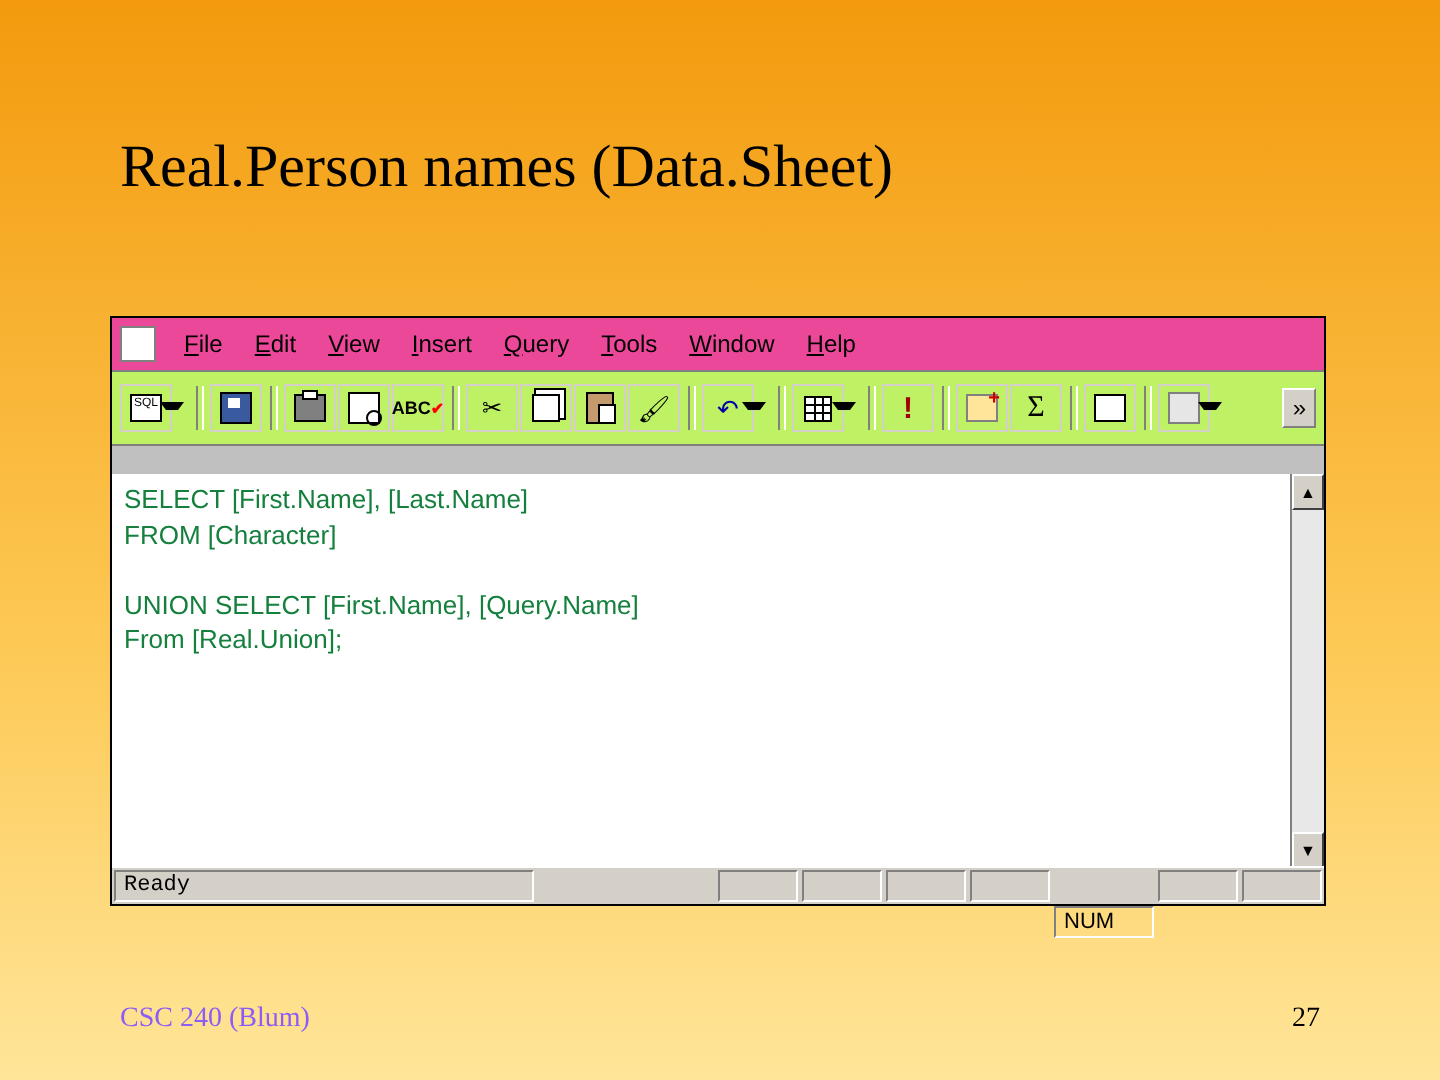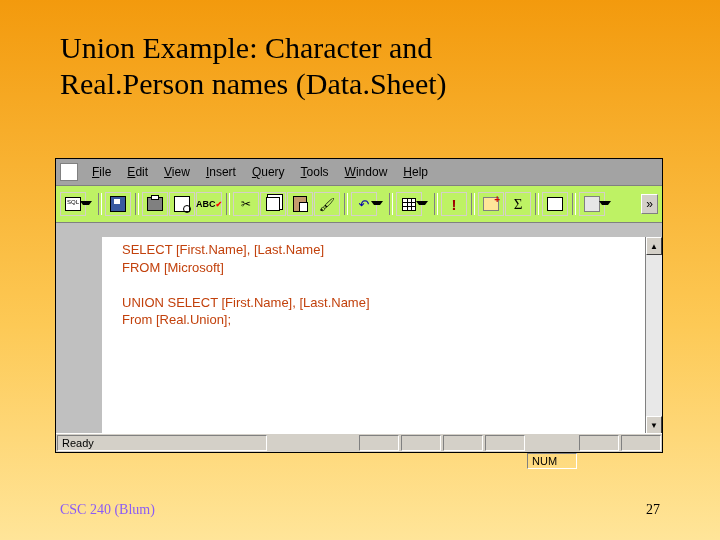--- a/index.html
+++ b/index.html
@@ -5,36 +5,36 @@
 html,body{margin:0;padding:0;width:720px;height:540px;font-family:Arial,Helvetica,sans-serif;background:linear-gradient(to bottom,#f39a0d 0%,#fdc955 60%,#ffe599 100%);}
 .slide{position:relative;width:720px;height:540px;}
 .title{font-family:"Times New Roman",Times,serif;font-size:30px;color:#000;padding:30px 0 0 60px;line-height:1.2;}
 .appwin{position:absolute;left:55px;top:158px;width:608px;height:295px;border:1px solid #000;box-sizing:border-box;background:#c0c0c0;}
 .titlebar{height:22px;background:linear-gradient(to right,#0a246a,#a6caf0);display:flex;align-items:center;padding:0 2px;}
 .tb-icon{width:16px;height:16px;background:#6b002b;border:1px solid #fff;box-sizing:border-box;margin-right:4px;position:relative;}
 .tb-icon::after{content:"";position:absolute;left:3px;top:3px;width:8px;height:8px;background:#fff;}
 .tb-text{color:#fff;font-size:12px;font-weight:bold;flex:1;}
 .tb-btns{display:flex;gap:2px;}
 .tb-btn{width:16px;height:14px;background:#c0c0c0;border:1px solid #fff;border-right-color:#404040;border-bottom-color:#404040;display:flex;align-items:center;justify-content:center;font-size:10px;font-family:Arial;line-height:1;cursor:default;}
-.menubar{height:22px;background:#a3a3a3;display:flex;align-items:center;padding:2px 4px;font-size:12px;border-bottom:1px solid #808080;}
+.menubar{height:22px;background:#ec4899;display:flex;align-items:center;padding:2px 4px;font-size:12px;border-bottom:1px solid #808080;}
 .mb-icon{width:16px;height:16px;background:#fff;border:1px solid #808080;margin-right:6px;}
 .menu-item{padding:2px 8px;}
 .menu-item u{text-decoration:underline;}
 .toolbar{height:32px;background:#bef264;display:flex;align-items:center;padding:2px 4px;border-bottom:1px solid #808080;}
 .tbar-btn{width:24px;height:22px;border:1px solid #d4d0c8;display:flex;align-items:center;justify-content:center;margin-right:1px;position:relative;}
 .tbar-btn .dd{position:absolute;right:-7px;top:8px;width:6px;height:4px;border-left:3px solid transparent;border-right:3px solid transparent;border-top:4px solid #000;}
 .tbar-sep{width:2px;height:22px;border-left:1px solid #808080;border-right:1px solid #fff;margin:0 3px;}
 .chev{margin-left:auto;font-size:12px;border:1px solid #808080;border-top-color:#fff;border-left-color:#fff;padding:2px 4px;background:#d4d0c8;}
-.editor{background:#fff;position:absolute;left:0;top:78px;right:0;bottom:18px;font-family:Arial,Helvetica,sans-serif;font-size:13px;color:#c2410c;padding:4px 20px;box-sizing:border-box;line-height:1.35;overflow:hidden;margin-left:46px;}
+.editor{background:#fff;position:absolute;left:0;top:78px;right:0;bottom:18px;font-family:Arial,Helvetica,sans-serif;font-size:13px;color:#15803d;padding:4px 6px;box-sizing:border-box;line-height:1.35;overflow:hidden;}
 .scrollbar-v{position:absolute;right:0;top:78px;width:16px;bottom:18px;background:#d4d0c8;border-left:1px solid #808080;display:flex;flex-direction:column;}
 .sb-btn{height:16px;background:#d4d0c8;border:1px solid #fff;border-right-color:#404040;border-bottom-color:#404040;display:flex;align-items:center;justify-content:center;font-size:8px;}
 .sb-track{flex:1;background:#e8e8e8;}
 .statusbar{position:absolute;left:0;right:0;bottom:0;height:18px;background:#d4d0c8;border-top:1px solid #fff;font-size:11px;display:flex;align-items:center;}
 .sb-cell{border:1px solid #808080;border-top-color:#808080;border-left-color:#808080;border-right-color:#fff;border-bottom-color:#fff;height:14px;margin:1px;padding:0 4px;display:flex;align-items:center;}
-.sb-ready{width:200px;}
+.sb-ready{width:200px;font-family:Liberation Mono, monospace;}
 .sb-small{width:30px;}
 .sb-num{width:40px;margin-top:36px;}
 .footer-left{position:absolute;left:60px;bottom:22px;font-family:"Times New Roman",Times,serif;font-size:14px;color:#8b5cf6;}
 .footer-right{position:absolute;right:60px;bottom:22px;font-family:"Times New Roman",Times,serif;font-size:14px;color:#000;margin-top:48px;}
 
 .ico-sql{width:14px;height:12px;background:#fff;border:1px solid #000;position:relative;}
 .ico-sql::after{content:"SQL";position:absolute;font-size:6px;left:1px;top:1px;}
 .ico-save{width:14px;height:14px;background:#3a5aa0;border:1px solid #000;position:relative;}
 .ico-save::after{content:"";position:absolute;left:3px;top:2px;width:6px;height:5px;background:#fff;}
 .ico-print{width:14px;height:12px;background:#808080;border:1px solid #000;position:relative;}
@@ -55,21 +55,21 @@
 .ico-showtbl::after{content:"+";position:absolute;right:-2px;top:-4px;color:#c00;font-size:10px;font-weight:bold;}
 .ico-sigma{font-family:"Times New Roman";font-size:15px;}
 .ico-top{width:14px;height:12px;background:#fff;border:1px solid #000;}
 .ico-db{width:14px;height:14px;background:#e6e6e6;border:1px solid #808080;}
 </style>
 </head>
 <body>
 
 <div class="slide">
   <div class="title">
-    <span>Union Example: Character and</span><br>
+    <br>
     <span>Real.Person names (Data.Sheet)</span>
   </div>
 
   <div class="appwin">
 
 
     <div class="menubar">
       <div class="mb-icon"></div>
       <div class="menu-item"><u>F</u><span>ile</span></div>
       <div class="menu-item"><u>E</u><span>dit</span></div>
@@ -144,23 +144,23 @@
       <div class="tbar-sep"></div>
       <div class="tbar-btn">
           <div class="ico-db"></div>
           <div class="dd"></div>
         </div>
       <div class="chev">»</div>
     </div>
 
     <div class="editor">
       <div>SELECT [First.Name], [Last.Name]</div>
-      <div>FROM [Microsoft]</div>
+      <div>FROM [Character]</div>
       <div>&nbsp;</div>
-      <div>UNION SELECT [First.Name], [Last.Name]</div>
+      <div>UNION SELECT [First.Name], [Query.Name]</div>
       <div>From [Real.Union];</div>
     </div>
 
     <div class="scrollbar-v">
       <div class="sb-btn">▲</div>
       <div class="sb-track"></div>
       <div class="sb-btn">▼</div>
     </div>
 
     <div class="statusbar">

